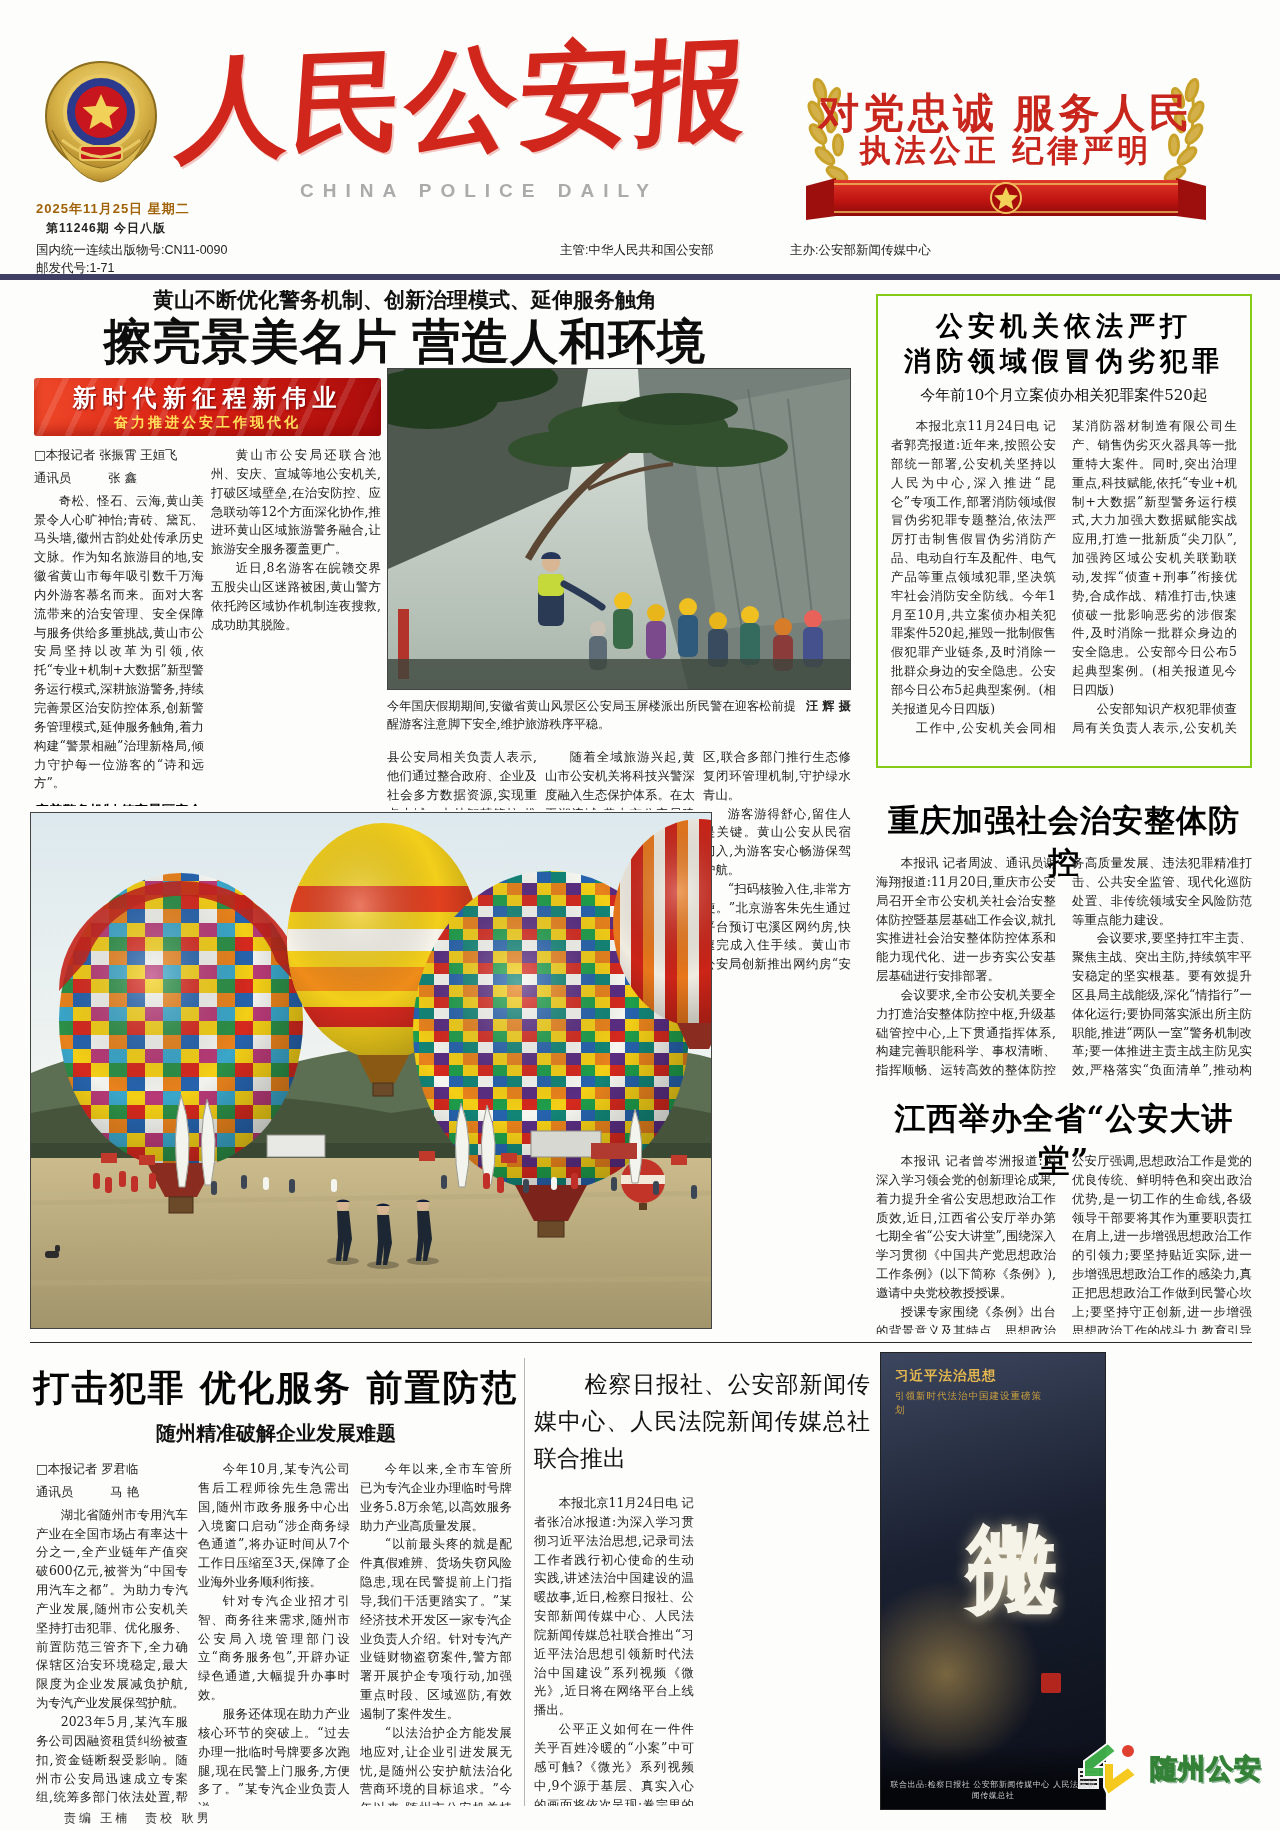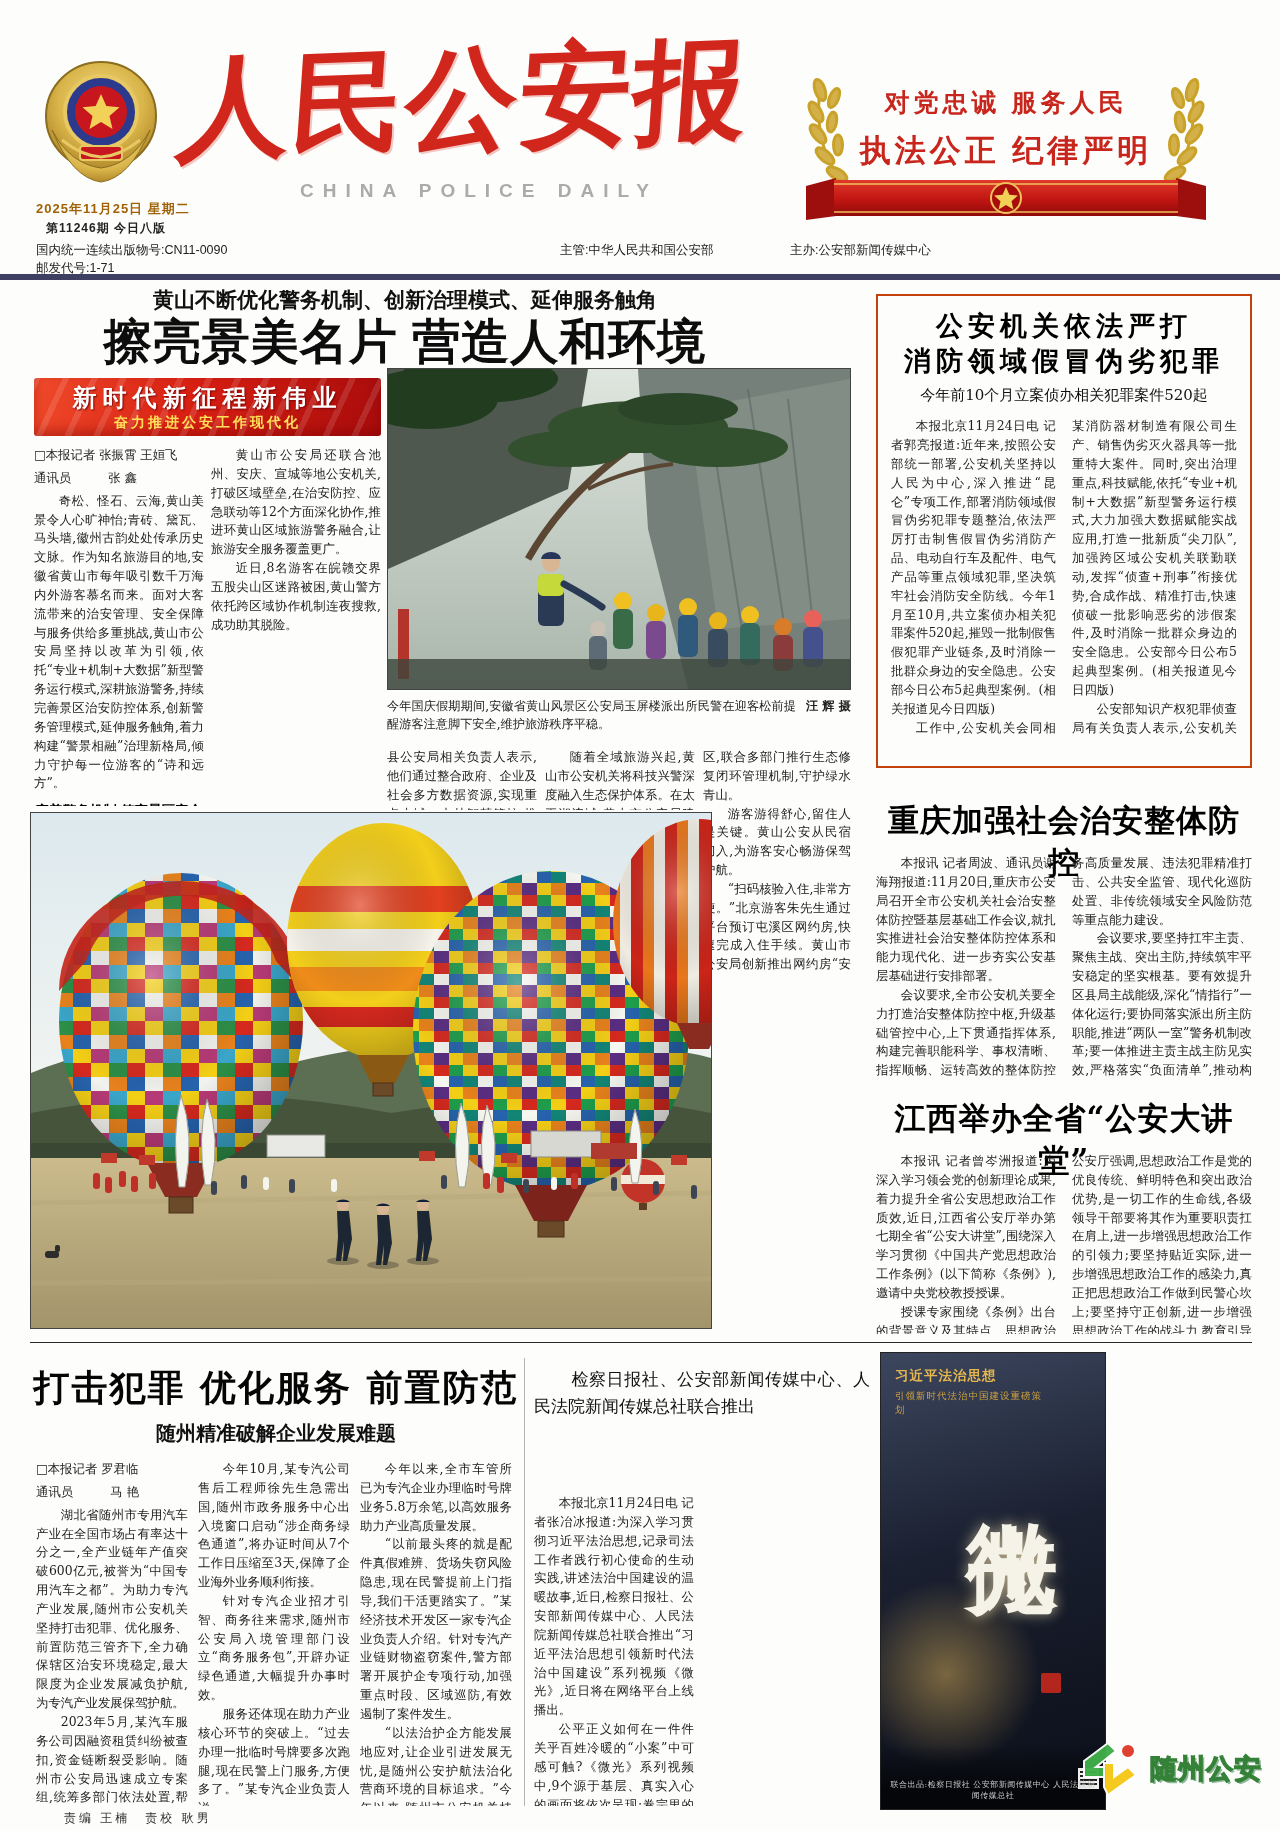--- a/index.html
+++ b/index.html
@@ -10,21 +10,21 @@
   .dateline{position:absolute;left:36px;top:200px;font-size:13px;font-weight:bold;color:#a16207;
             font-family:"Liberation Sans",sans-serif;letter-spacing:1px;}
   .dateline2{position:absolute;left:46px;top:220px;font-size:12px;font-weight:bold;color:#222;
             font-family:"Liberation Sans",sans-serif;letter-spacing:1px;}
   .title-cn{position:absolute;left:178px;top:36px;width:600px;font-size:112px;line-height:1.1;font-weight:900;
             color:#d0261c;font-family:"DejaVu Serif",serif;transform:rotate(-2deg) skewX(-6deg);
             letter-spacing:2px;text-shadow:2px 2px 0 rgba(208,38,28,.25);}
   .title-en{position:absolute;left:300px;top:180px;font-size:19px;font-weight:bold;color:#ababab;
             letter-spacing:9px;font-family:"Liberation Sans",sans-serif;}
   .slogan{position:absolute;left:770px;top:64px;width:472px;height:156px;}
-  .slogan .l1{position:absolute;left:0;right:0;top:22px;text-align:center;font-size:25px;font-weight:900;
+  .slogan .l1{position:absolute;left:0;right:0;top:22px;text-align:center;font-size:41px;font-weight:900;
               color:#c8251c;letter-spacing:4px;font-family:"Liberation Sans",sans-serif;}
   .slogan .l2{position:absolute;left:0;right:0;top:66px;text-align:center;font-size:31px;font-weight:900;
               color:#c8251c;letter-spacing:4px;font-family:"Liberation Sans",sans-serif;}
   .laurel{position:absolute;top:6px;width:74px;height:128px;}
   .laurel.left{left:24px;} .laurel.right{right:24px;transform:scaleX(-1);}
   .ribbon{position:absolute;left:36px;top:112px;width:400px;height:44px;}
   .pubinfo{position:absolute;top:242px;font-size:12.5px;color:#222;font-family:"Liberation Sans",sans-serif;}
   .navyrule{position:absolute;left:0;top:274px;width:1280px;height:6px;background:#3f3e63;}
   
   .col{position:absolute;overflow:hidden;font-size:12.4px;line-height:1.52;text-align:justify;color:#1c1c1c;}
@@ -42,38 +42,38 @@
   .banner:before{content:"";position:absolute;inset:0;
           background:repeating-linear-gradient(115deg,rgba(255,255,255,.12) 0 6px,rgba(255,255,255,0) 6px 26px);}
   .banner .b1{position:relative;text-align:center;margin-top:4px;font-size:24px;font-weight:900;color:#fff;
           letter-spacing:6px;text-shadow:1px 1px 2px #7c0000;font-family:"Liberation Sans",sans-serif;}
   .banner .b2{position:relative;text-align:center;font-size:14px;font-weight:bold;color:#ffe05a;letter-spacing:3px;
           font-family:"Liberation Sans",sans-serif;}
   .photo{position:absolute;border:1px solid #444;box-sizing:border-box;background:#ccc;}
   .caption{position:absolute;font-size:12.2px;line-height:1.45;color:#222;text-align:justify;}
   .caption .cred{float:right;font-weight:bold;margin-left:10px;}
   
-  .firebox{position:absolute;left:876px;top:294px;width:376px;height:474px;border:2px solid #c2410c;
+  .firebox{position:absolute;left:876px;top:294px;width:376px;height:474px;border:2px solid #84cc16;
            box-sizing:border-box;padding:12px 13px 0;}
   .firebox .h{ text-align:center;font-size:27px;font-weight:900;letter-spacing:5px;line-height:1.3;color:#000;}
   .firebox .s{ text-align:center;font-size:15px;margin-top:8px;color:#111;}
   .firecols{display:flex;gap:16px;margin-top:12px;}
   .firecols .fc{width:166px;height:322px;overflow:hidden;font-size:12.4px;line-height:1.52;text-align:justify;}
   .firecols .fc p{margin:0;text-indent:2em;}
   .secthead{position:absolute;width:376px;left:876px;text-align:center;font-size:31px;font-weight:900;
             letter-spacing:1px;color:#000;}
   .hairline{position:absolute;background:#2a2a2a;}
   
   .vtitle{position:absolute;writing-mode:vertical-rl;font-size:24px;font-weight:900;letter-spacing:7px;color:#111;}
   
   .szhead{position:absolute;left:30px;top:1364px;width:492px;text-align:center;font-size:36px;font-weight:900;
           letter-spacing:2px;color:#050505;}
   .szsub{position:absolute;left:30px;top:1420px;width:492px;text-align:center;font-size:20px;font-weight:600;color:#111;
          font-family:"Liberation Sans",sans-serif;}
-  .wgkick{position:absolute;left:534px;top:1366px;width:336px;font-size:17px;line-height:1.6;color:#111;
+  .wgkick{position:absolute;left:534px;top:1366px;width:336px;font-size:23px;line-height:1.6;color:#111;
           text-indent:2.2em;text-align:justify;font-family:"Liberation Sans",sans-serif;}
   .wghead{position:absolute;left:528px;top:1430px;width:348px;text-align:center;font-size:29px;font-weight:900;
           letter-spacing:0px;color:#000;}
   .vrule{position:absolute;width:1px;background:#b5b5b5;}
   
   .poster{position:absolute;left:880px;top:1352px;width:226px;height:458px;
           background:linear-gradient(165deg,#3c465e 0%,#1a2030 42%,#0b0e18 100%);overflow:hidden;border:1px solid #222;box-sizing:border-box;}
   .poster .glow{position:absolute;left:-30px;bottom:40px;width:190px;height:190px;border-radius:50%;
           background:radial-gradient(circle,rgba(244,196,96,.45) 0%,rgba(244,196,96,0) 70%);}
   .poster .g1{position:absolute;left:14px;top:14px;font-size:13.5px;font-weight:bold;color:#e4b64f;letter-spacing:1px;}

